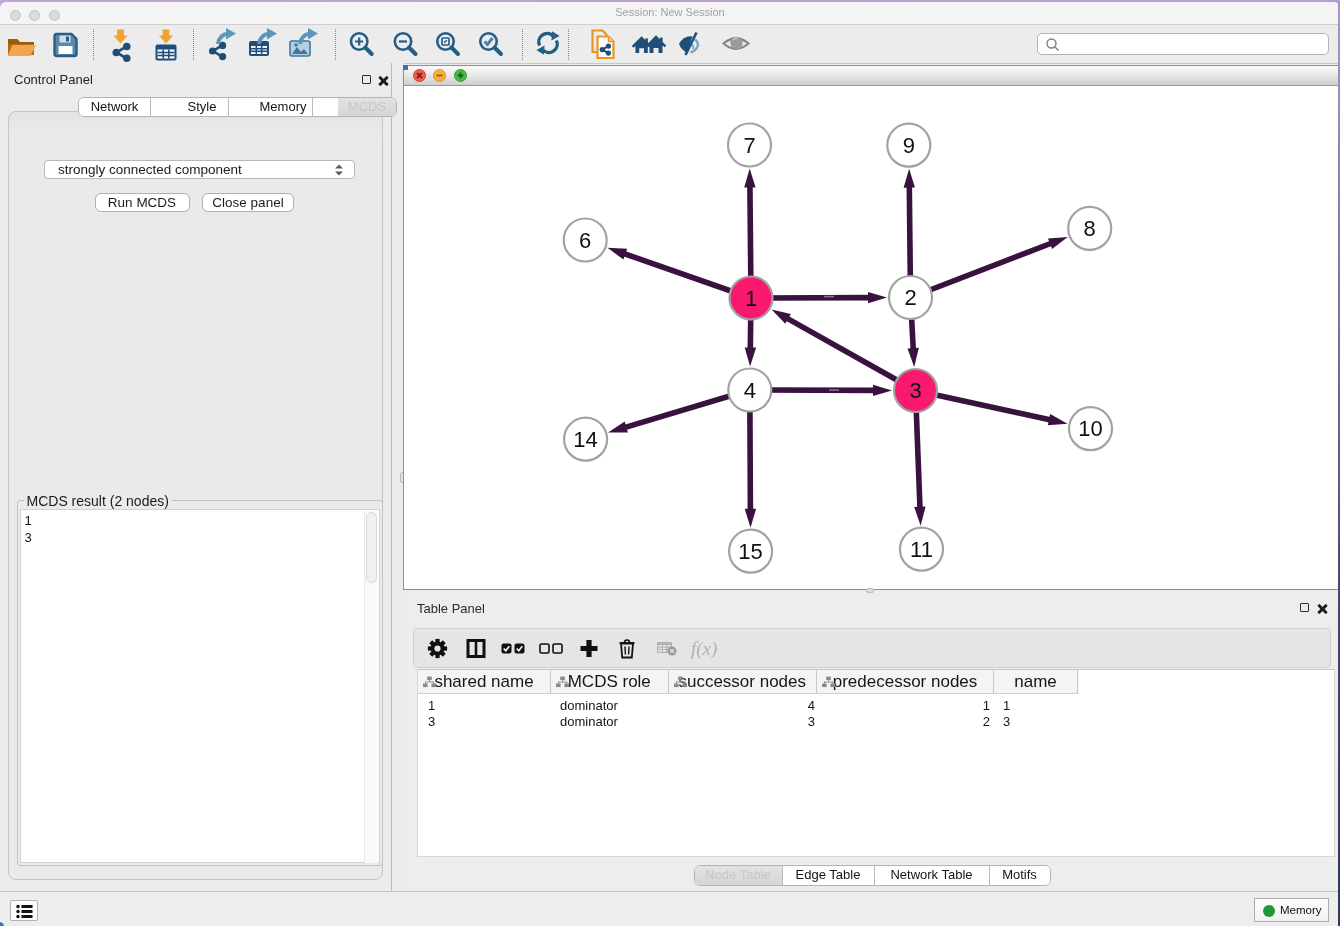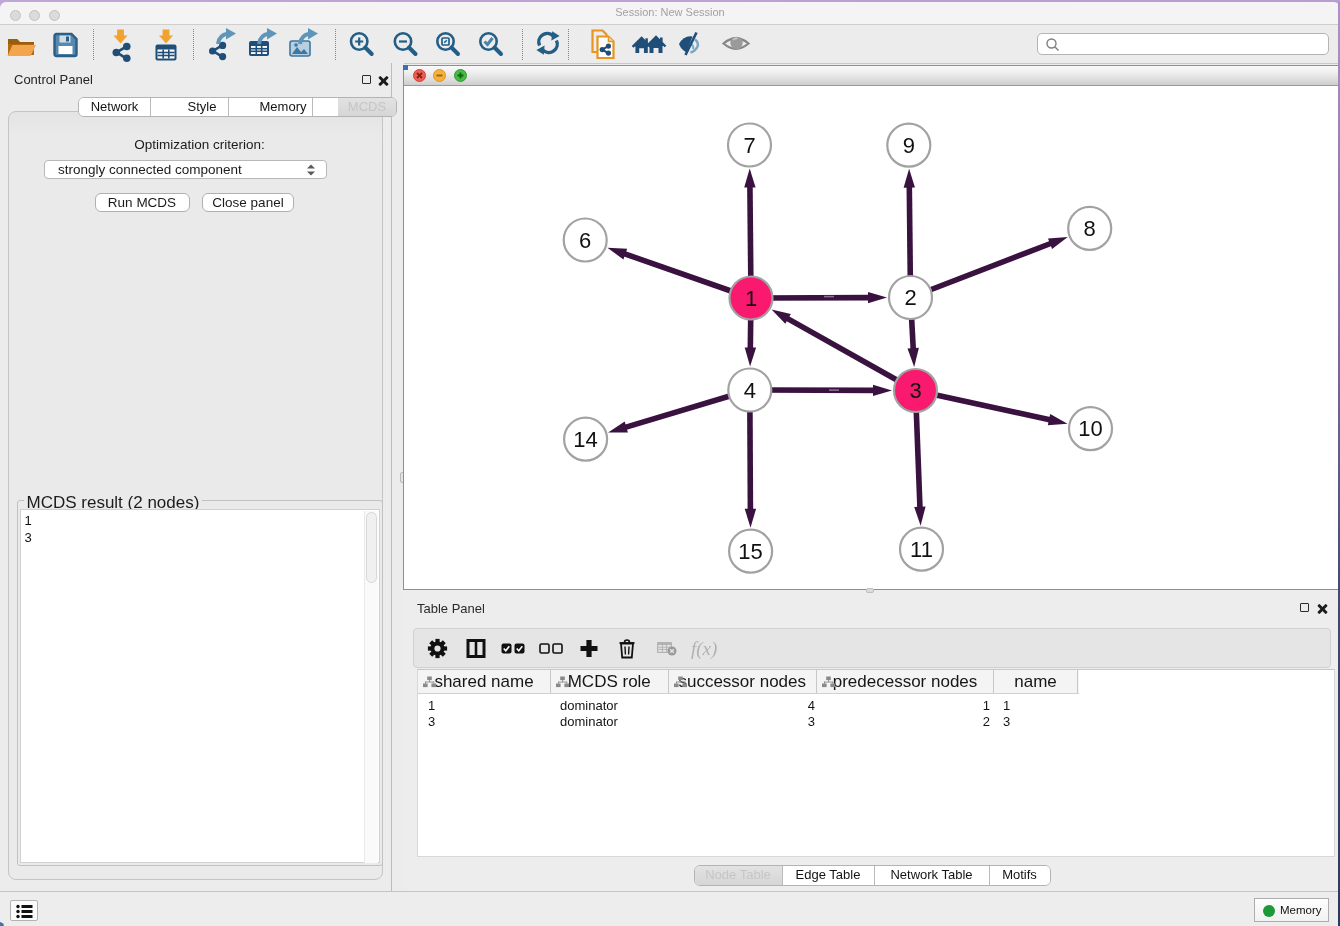--- a/index.html
+++ b/index.html
@@ -21,24 +21,24 @@
 .xbtn { position:absolute; width:11px; height:11px; }
 .xbtn:before, .xbtn:after { content:""; position:absolute; left:4.5px; top:-0.5px; width:3px; height:12px; background:#1d1d1d; border-radius:1px; }
 .xbtn:before { transform:rotate(45deg); }
 .xbtn:after { transform:rotate(-45deg); }
 #cpPanel { position:absolute; left:8px; top:48px; width:375px; height:769px; background:linear-gradient(180deg,#e5e4e5 0px,#ebeaeb 26px,#ebeaeb 100%); border:1px solid #c5c4c5; border-radius:8px; }
 #cpTabs { position:absolute; left:78px; top:34px; height:20px; display:flex; z-index:3; border:1px solid #b4b3b4; border-radius:6px; overflow:hidden; background:#fff;gap:25px; }
 .seg { font-size:13px; color:#141414; text-align:center; line-height:18px; background:#fff; border-right:1px solid #bcbbbc; }
 .seg:last-child { border-right:none; }
 .segsel { background:linear-gradient(180deg,#e3e2e3,#d7d6d7); color:#c7c6c7; }
 #optlabel { position:absolute; left:0px; top:74px; width:399px; text-align:center; font-size:13.5px; color:#1b1b1b; }
-#combo { position:absolute; left:44px; top:97px; width:283px; height:19px; background:#fff; border:1px solid #b9b8b9; border-radius:4px; font-size:13.5px; color:#1b1b1b; line-height:17px; padding-left:13px; }
+#combo { position:absolute; left:44px; top:97px; width:311px; height:19px; background:#fff; border:1px solid #b9b8b9; border-radius:4px; font-size:13.5px; color:#1b1b1b; line-height:17px; padding-left:13px; }
 .btn { position:absolute; height:19px; background:#fff; border:1px solid #b1b0b1; border-radius:6px; font-size:13.5px; color:#1b1b1b; text-align:center; line-height:17px; }
 #groupbox { position:absolute; left:16.5px; top:437px; width:366px; height:366px; border:1px solid #c2c1c2; border-radius:3px; }
-#gblabel { position:absolute; left:6px; top:-8px; background:#ebeaeb; padding:0 3px; font-size:17px; color:#1c1c1c; }
+#gblabel { position:absolute; left:6px; top:-8px; background:#ebeaeb; padding:0 3px; font-size:14px; color:#1c1c1c; }
 #gbwhite { position:absolute; left:2px; top:8px; width:360.5px; height:354px; background:#fff; border:1px solid #d2d1d2; }
 #gbtext { position:absolute; left:4px; top:2px; font-size:13px; color:#111; line-height:17px; }
 #gbsb { position:absolute; right:1px; top:1px; width:14px; height:352px; background:#fbfafb; border-left:1px solid #ebeaeb; }
 #gbthumb { position:absolute; left:1px; top:1px; width:11px; height:71px; background:#f1f0f1; border:1px solid #d8d7d8; border-radius:6px; }
 
 #vsplit { left:391px; top:63px; width:13px; height:828px; background:#ececec; border-left:1px solid #bdbcbd; }
 #vgrab { position:absolute; left:7.5px; top:409px; width:5px; height:10.5px; background:#e3e2e3; border:1px solid #bbbabb; border-radius:2px; }
 
 #netframe { left:403px; top:64.5px; width:936px; height:525.5px; border:1px solid #8f8e8f; background:#fff; }
 #nettitle { position:absolute; left:0; top:0; width:934px; height:20px; background:linear-gradient(180deg,#fafafa 0%,#ebeaeb 45%,#cfcecf 100%); border-bottom:1px solid #9b9a9b; }
@@ -225,21 +225,20 @@
   <div id="cpTitle">Control Panel</div>
   <div class="sqbtn" style="left:361.5px; top:12px"></div>
   <div class="xbtn" style="left:377px; top:12px"></div>
   <div id="cpPanel"></div>
   <div id="cpTabs">
     <div class="seg" style="width:72px">Network</div>
     <div class="seg" style="width:53px">Style</div>
     <div class="seg" style="width:59px">Memory</div>
     <div class="seg segsel" style="width:58px">MCDS</div>
   </div>
-  <div id="optlabel">Optimization criterion:</div>
   <div id="combo">strongly connected component
     <svg width="12" height="14" style="position:absolute;right:9px;top:2px">
         <path d="M2 5.5 L6 1.5 L10 5.5 Z" fill="#5a5a5a"></path>
         <path d="M2 8.5 L6 12.5 L10 8.5 Z" fill="#5a5a5a"></path>
       </svg>
   </div>
   <div class="btn" style="left:94.5px; top:130px; width:95px">Run MCDS</div>
   <div class="btn" style="left:202px; top:130px; width:92px">Close panel</div>
   <div id="groupbox">
     <div id="gblabel">MCDS result (2 nodes)</div>

